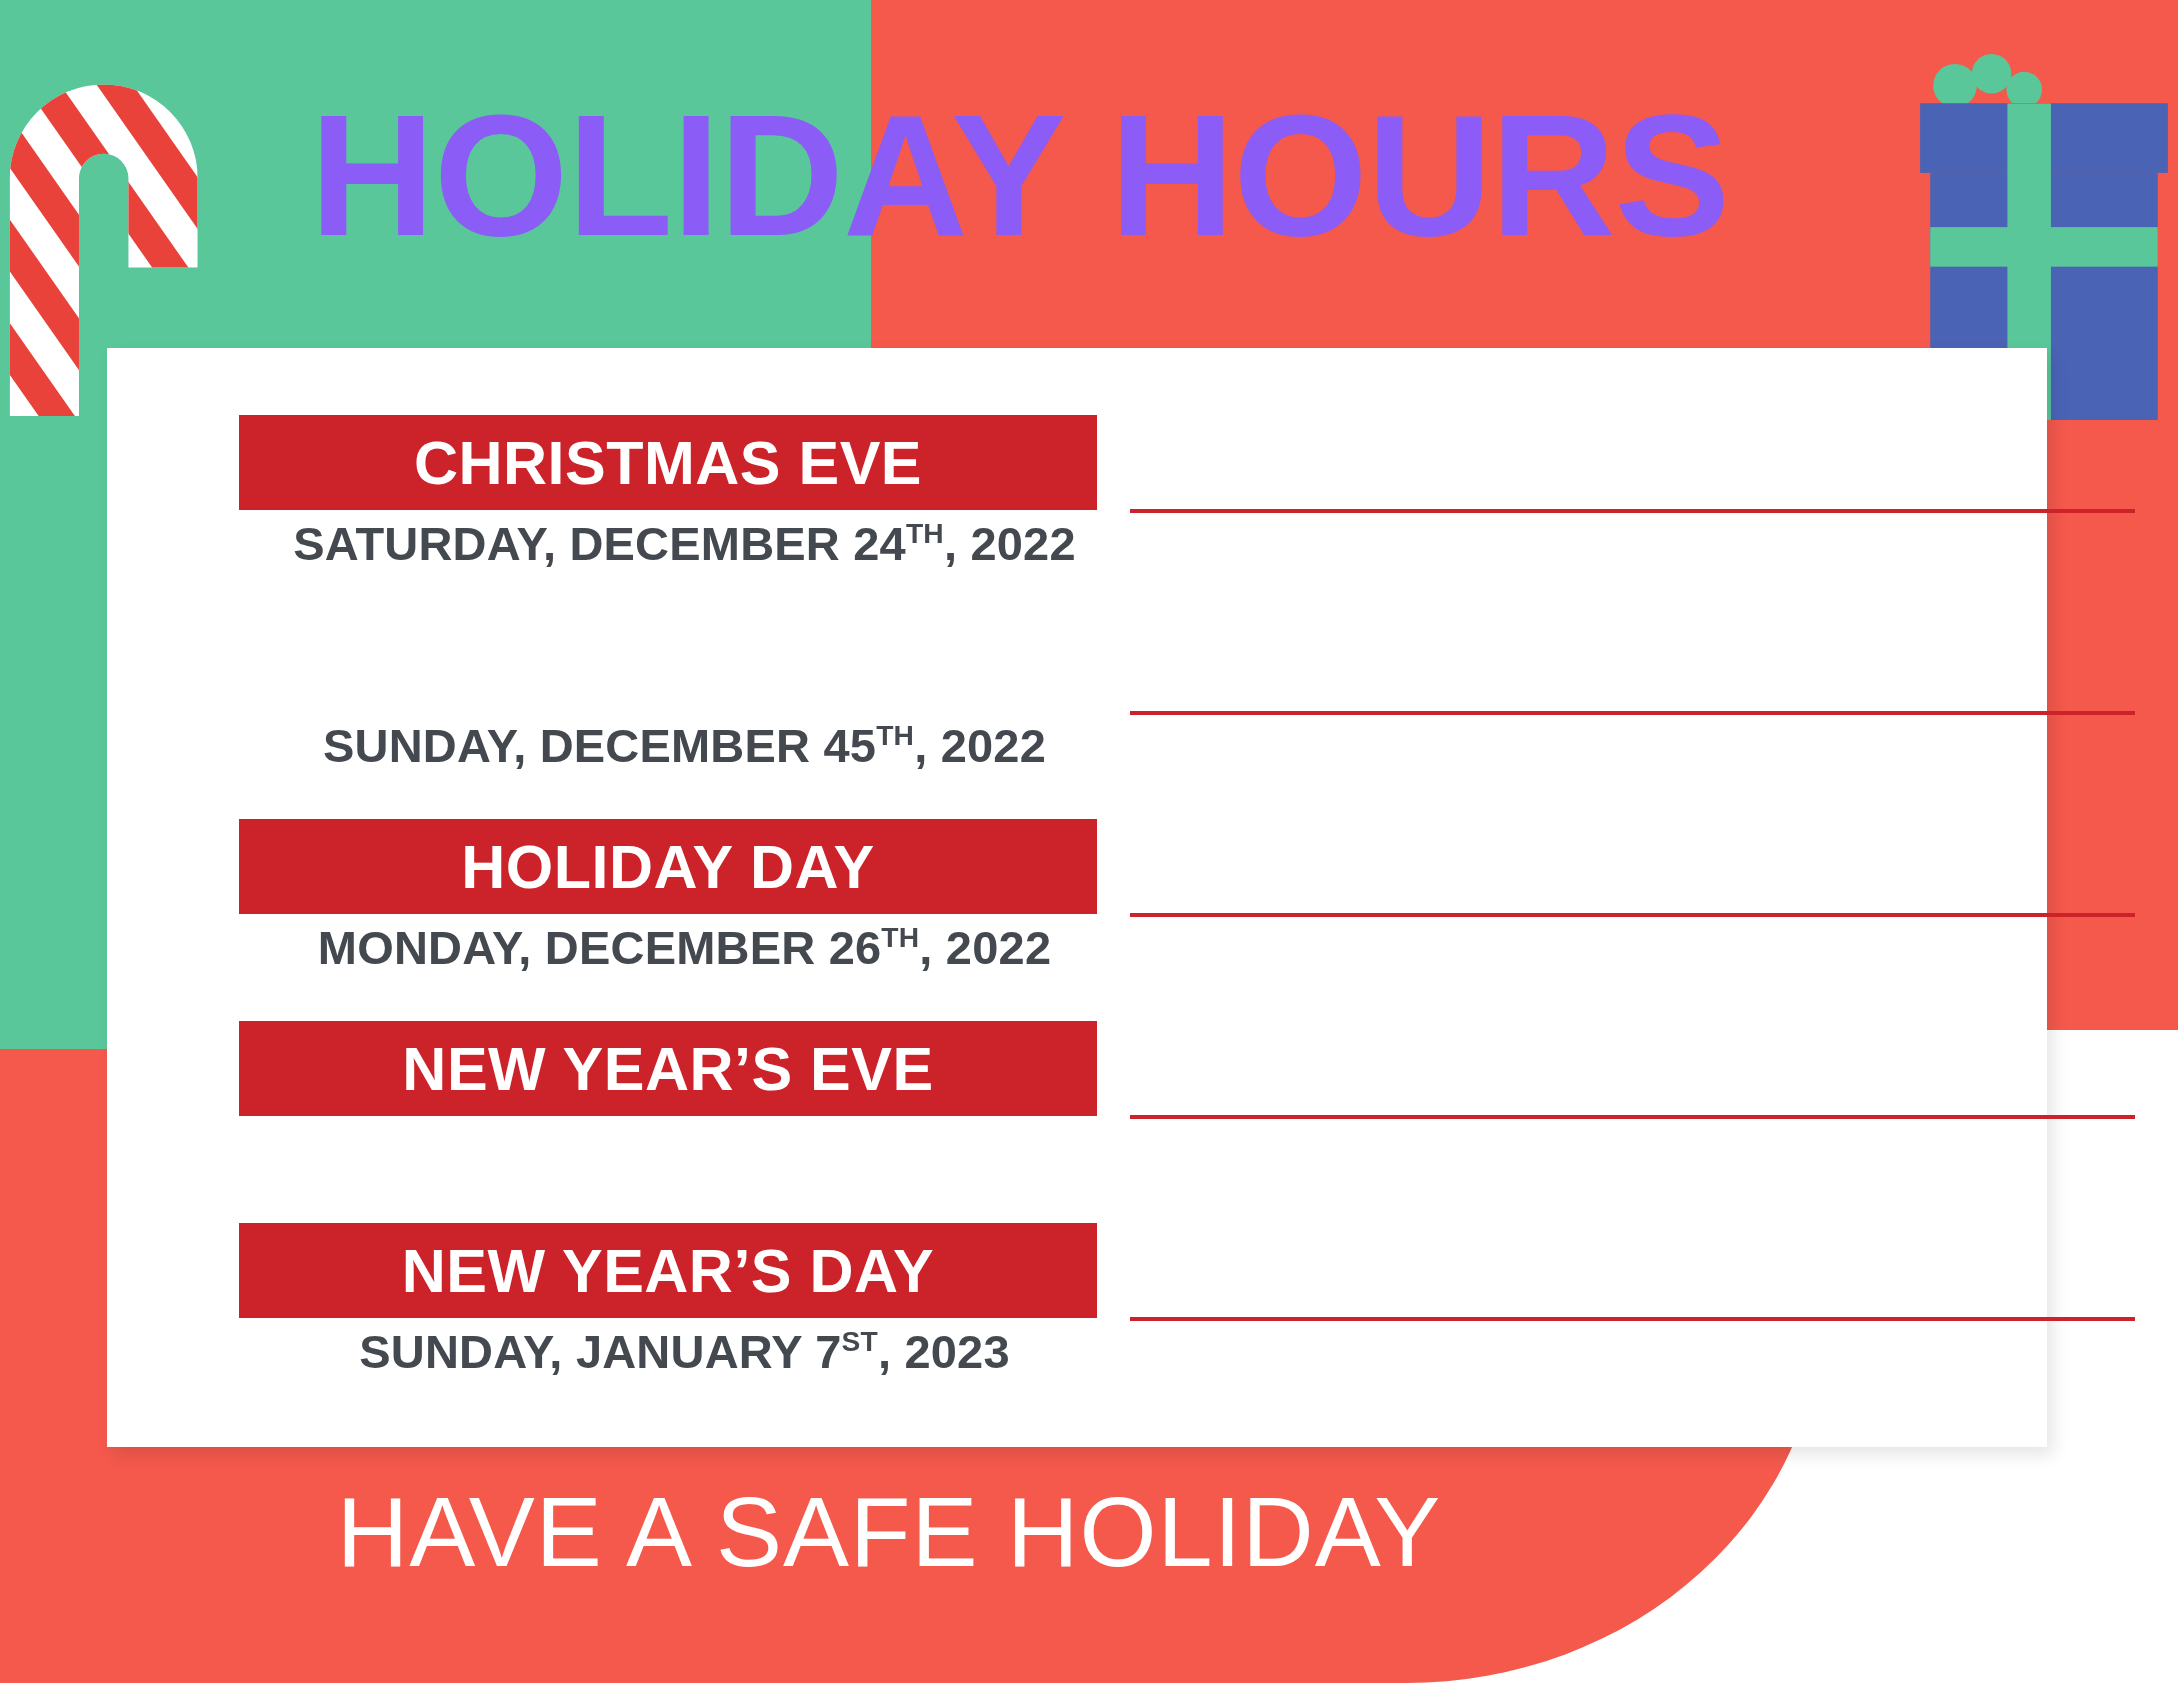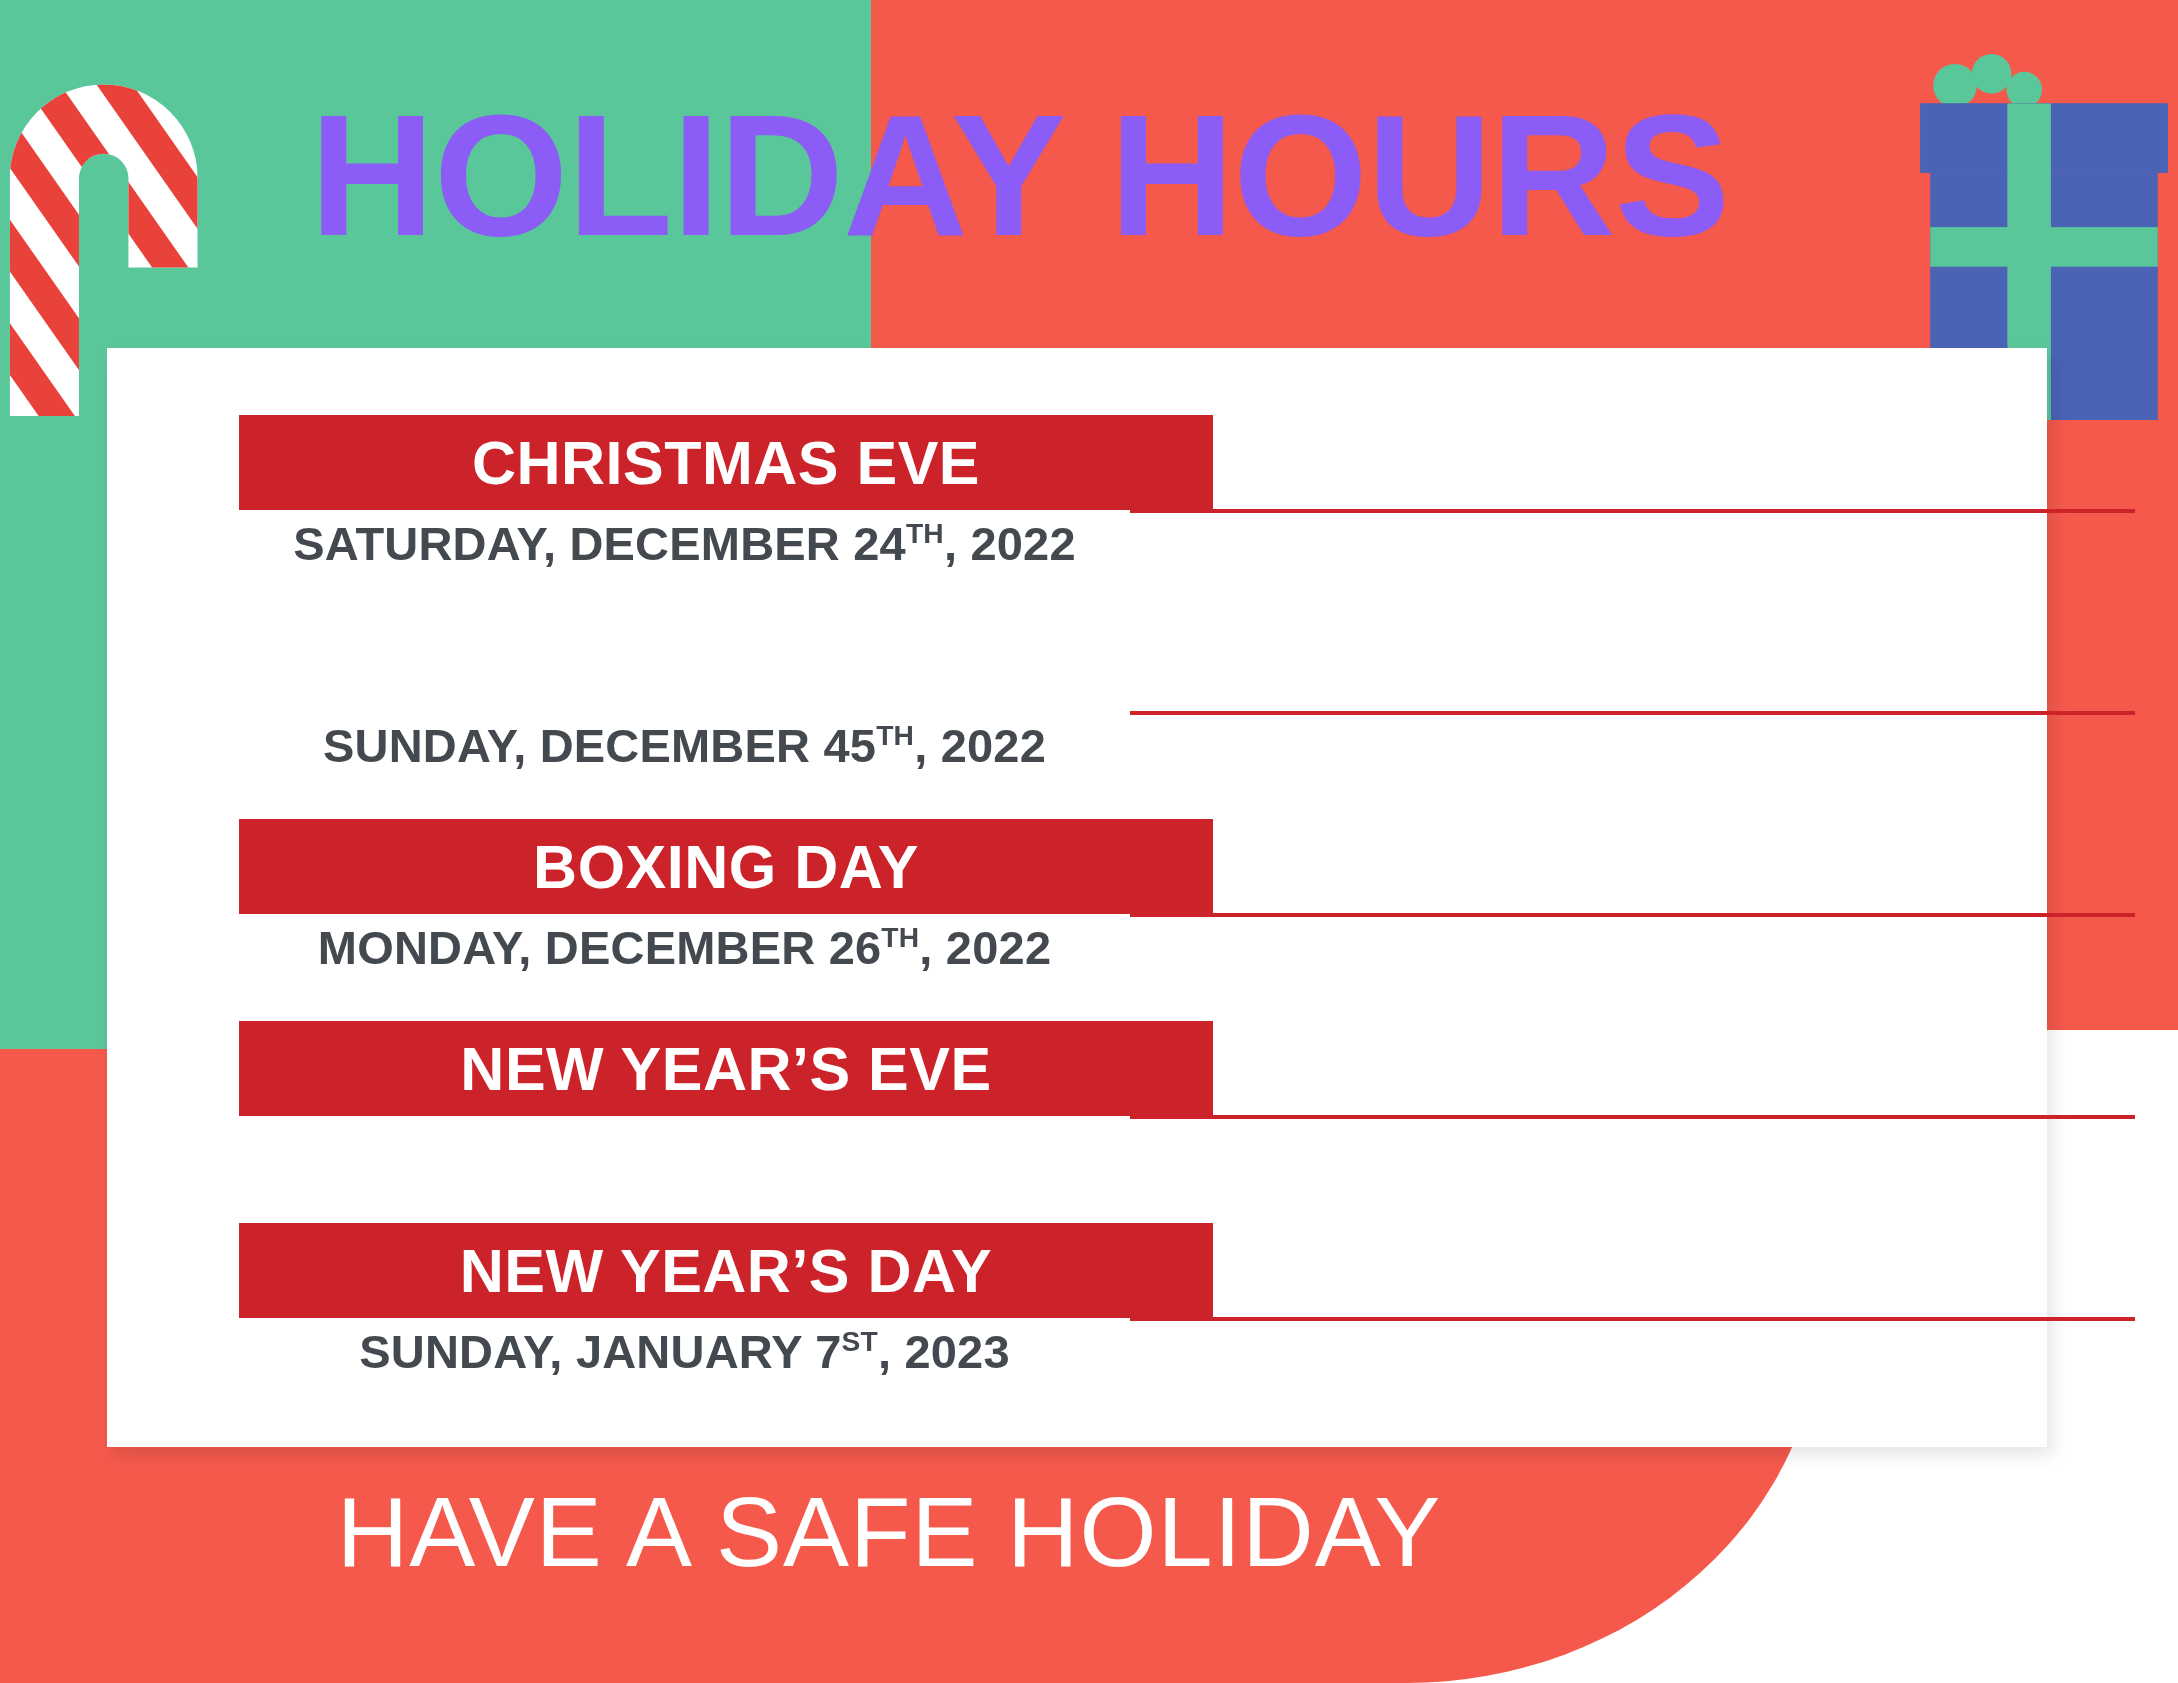--- a/index.html
+++ b/index.html
@@ -101,21 +101,21 @@
     width: 1891px;
   }
   .row {
     position: relative;
     height: 202px;
   }
   .row-band {
     position: absolute;
     left: 107px;
     top: 0;
-    width: 974px;
+    width: 858px;
     height: 95px;
     background: #cc2229;
     display: flex;
     align-items: center;
     justify-content: center;
   }
   .row-band span {
     color: #ffffff;
     font-size: 61px;
     font-weight: bold;
@@ -217,21 +217,21 @@
         <div class="row-date"><span>SATURDAY, DECEMBER 24</span><sup>TH</sup><span>, 2022</span></div>
       </div>
 
       <div class="row">
         <div class="row-rule"></div>
         <div class="row-date"><span>SUNDAY, DECEMBER 45</span><sup>TH</sup><span>, 2022</span></div>
       </div>
 
       <div class="row">
         <div class="row-band">
-          <span>BOXING DAY</span>
+          <span>HOLIDAY DAY</span>
         </div>
         <div class="row-rule"></div>
         <div class="row-date"><span>MONDAY, DECEMBER 26</span><sup>TH</sup><span>, 2022</span></div>
       </div>
 
       <div class="row">
         <div class="row-band">
           <span>NEW YEAR’S EVE</span>
         </div>
         <div class="row-rule"></div>

